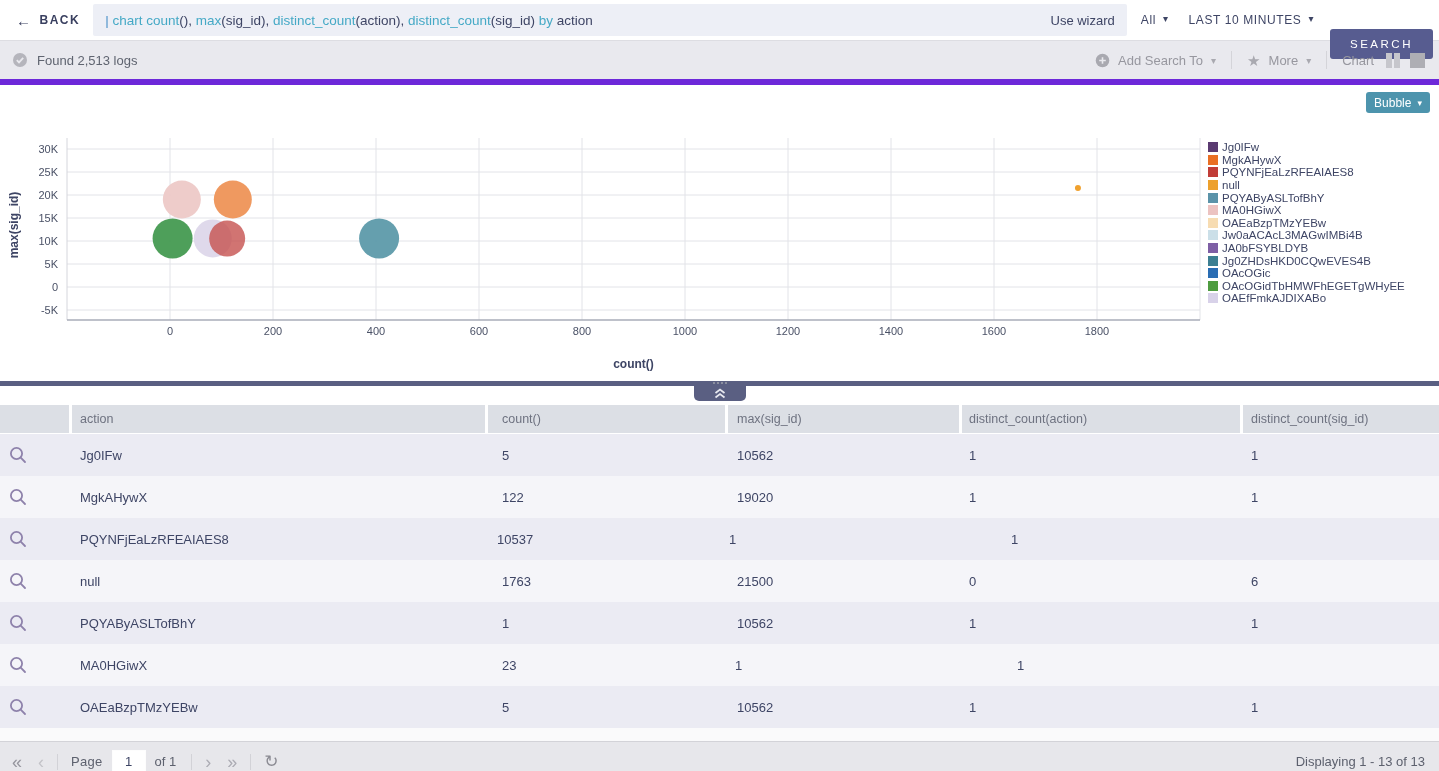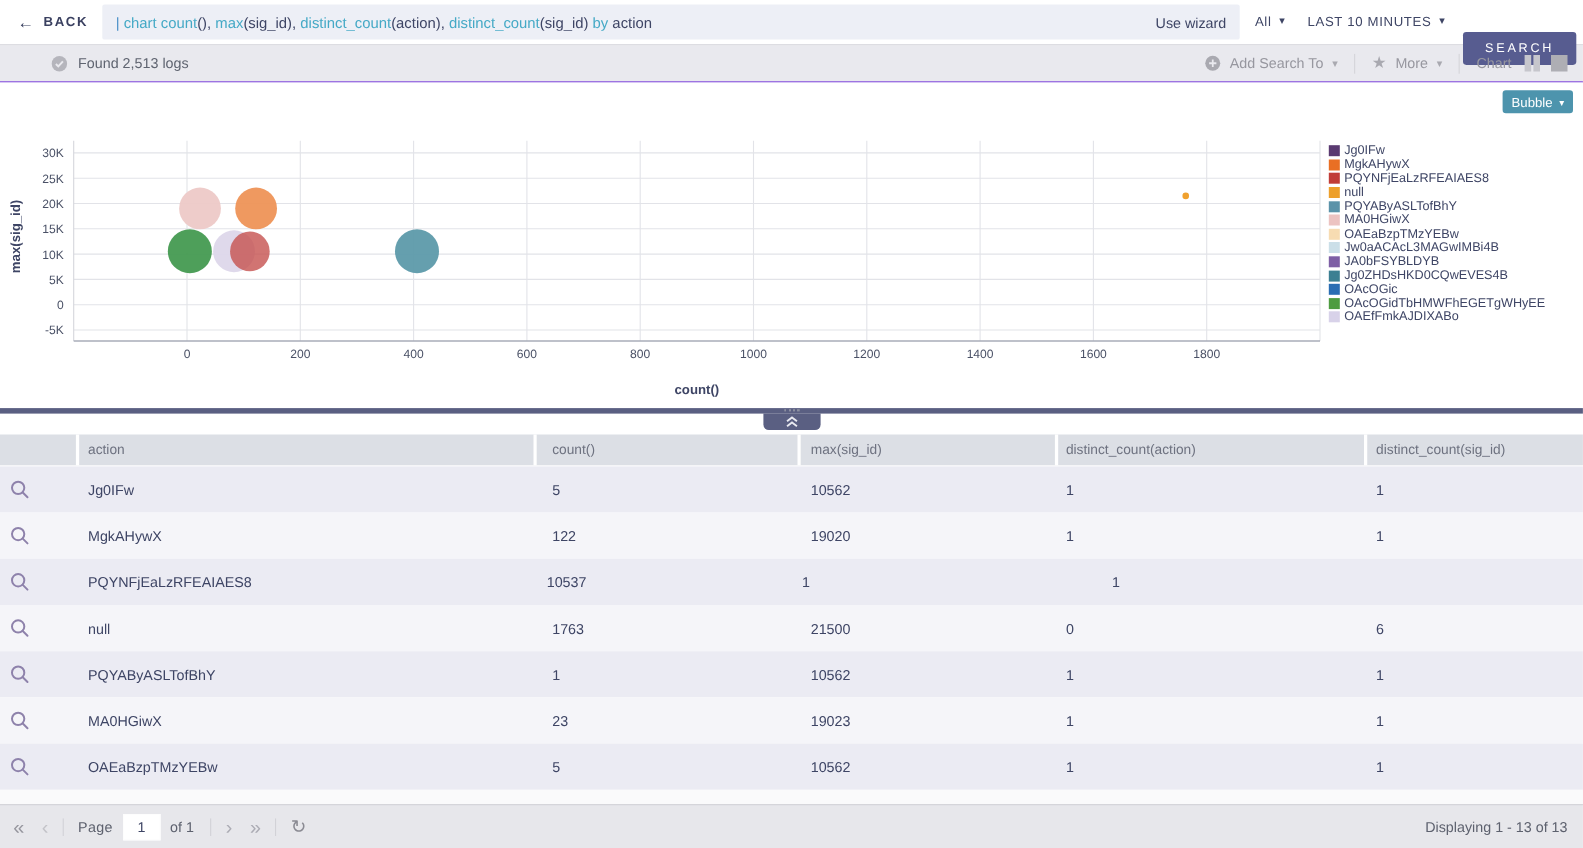--- a/index.html
+++ b/index.html
@@ -19,22 +19,22 @@
   .scope, .time { font-size:12px; letter-spacing:.6px; color:#3e4565; display:flex;
     align-items:flex-start; gap:7px; cursor:pointer; white-space:nowrap; }
   .scope { margin-right:20px; }
   .time  { margin-right:16px; }
   .caret-navy { font-size:10px; color:#3e4565; }
   .search-btn { width:103px; height:30px; background:#575c90; color:#fff; border:none;
     border-radius:3px; font-family:inherit; font-size:11.5px; letter-spacing:2.5px;
     margin-right:6px; cursor:pointer;margin-top:48px; }
 
   
-  .toolbar { height:35px; background:#e9e9ee; border-top:1px solid #dddde2;
-    border-bottom:1px solid #6d28d9; display:flex; align-items:center; font-size:13px;padding-left:34px; }
+  .toolbar { height:45px; background:#e9e9ee; border-top:1px solid #dddde2;
+    border-bottom:6px solid #6d28d9; display:flex; align-items:center; font-size:13px; }
   .found { display:flex; align-items:center; gap:9px; margin-left:12px; color:#5f6470; }
   .tb-right { margin-left:auto; display:flex; align-items:center; color:#97979f; }
   .tb-group { display:flex; align-items:center; gap:8px; cursor:pointer; }
   .caret-gray { font-size:10px; color:#a9a9b0; }
   .tsep { width:1px; height:18px; background:#d4d4d9; margin:0 15px; }
   .star-icon { font-size:15px; color:#a9a9b0; line-height:1; }
   .chart-label { color:#97979f; }
   .icon-cols { display:flex; gap:2px; margin-left:12px; cursor:pointer; }
   .icon-cols span { width:6px; height:15px; background:#c6c6cc; display:block; }
   .icon-square { width:15px; height:15px; background:#aeaeb4; margin:0 14px 0 10px; cursor:pointer; }
@@ -354,21 +354,20 @@
       </div>
       <div class="trow even">
         <div class="cell c0 mag">
           <svg width="20" height="20" viewBox="0 0 20 20">
             <circle cx="8.5" cy="8.5" r="5.6" fill="none" stroke="#8e82ab" stroke-width="1.8"></circle>
             <line x1="12.7" y1="12.7" x2="17" y2="17" stroke="#8e82ab" stroke-width="1.8" stroke-linecap="round"></line>
           </svg>
         </div>
         <div class="cell c1">MA0HGiwX</div>
         <div class="cell c2">23</div>
-        <div class="cell c3">19023</div>
         <div class="cell c4">1</div>
         <div class="cell c5">1</div>
       </div>
       <div class="trow odd">
         <div class="cell c0 mag">
           <svg width="20" height="20" viewBox="0 0 20 20">
             <circle cx="8.5" cy="8.5" r="5.6" fill="none" stroke="#8e82ab" stroke-width="1.8"></circle>
             <line x1="12.7" y1="12.7" x2="17" y2="17" stroke="#8e82ab" stroke-width="1.8" stroke-linecap="round"></line>
           </svg>
         </div>

